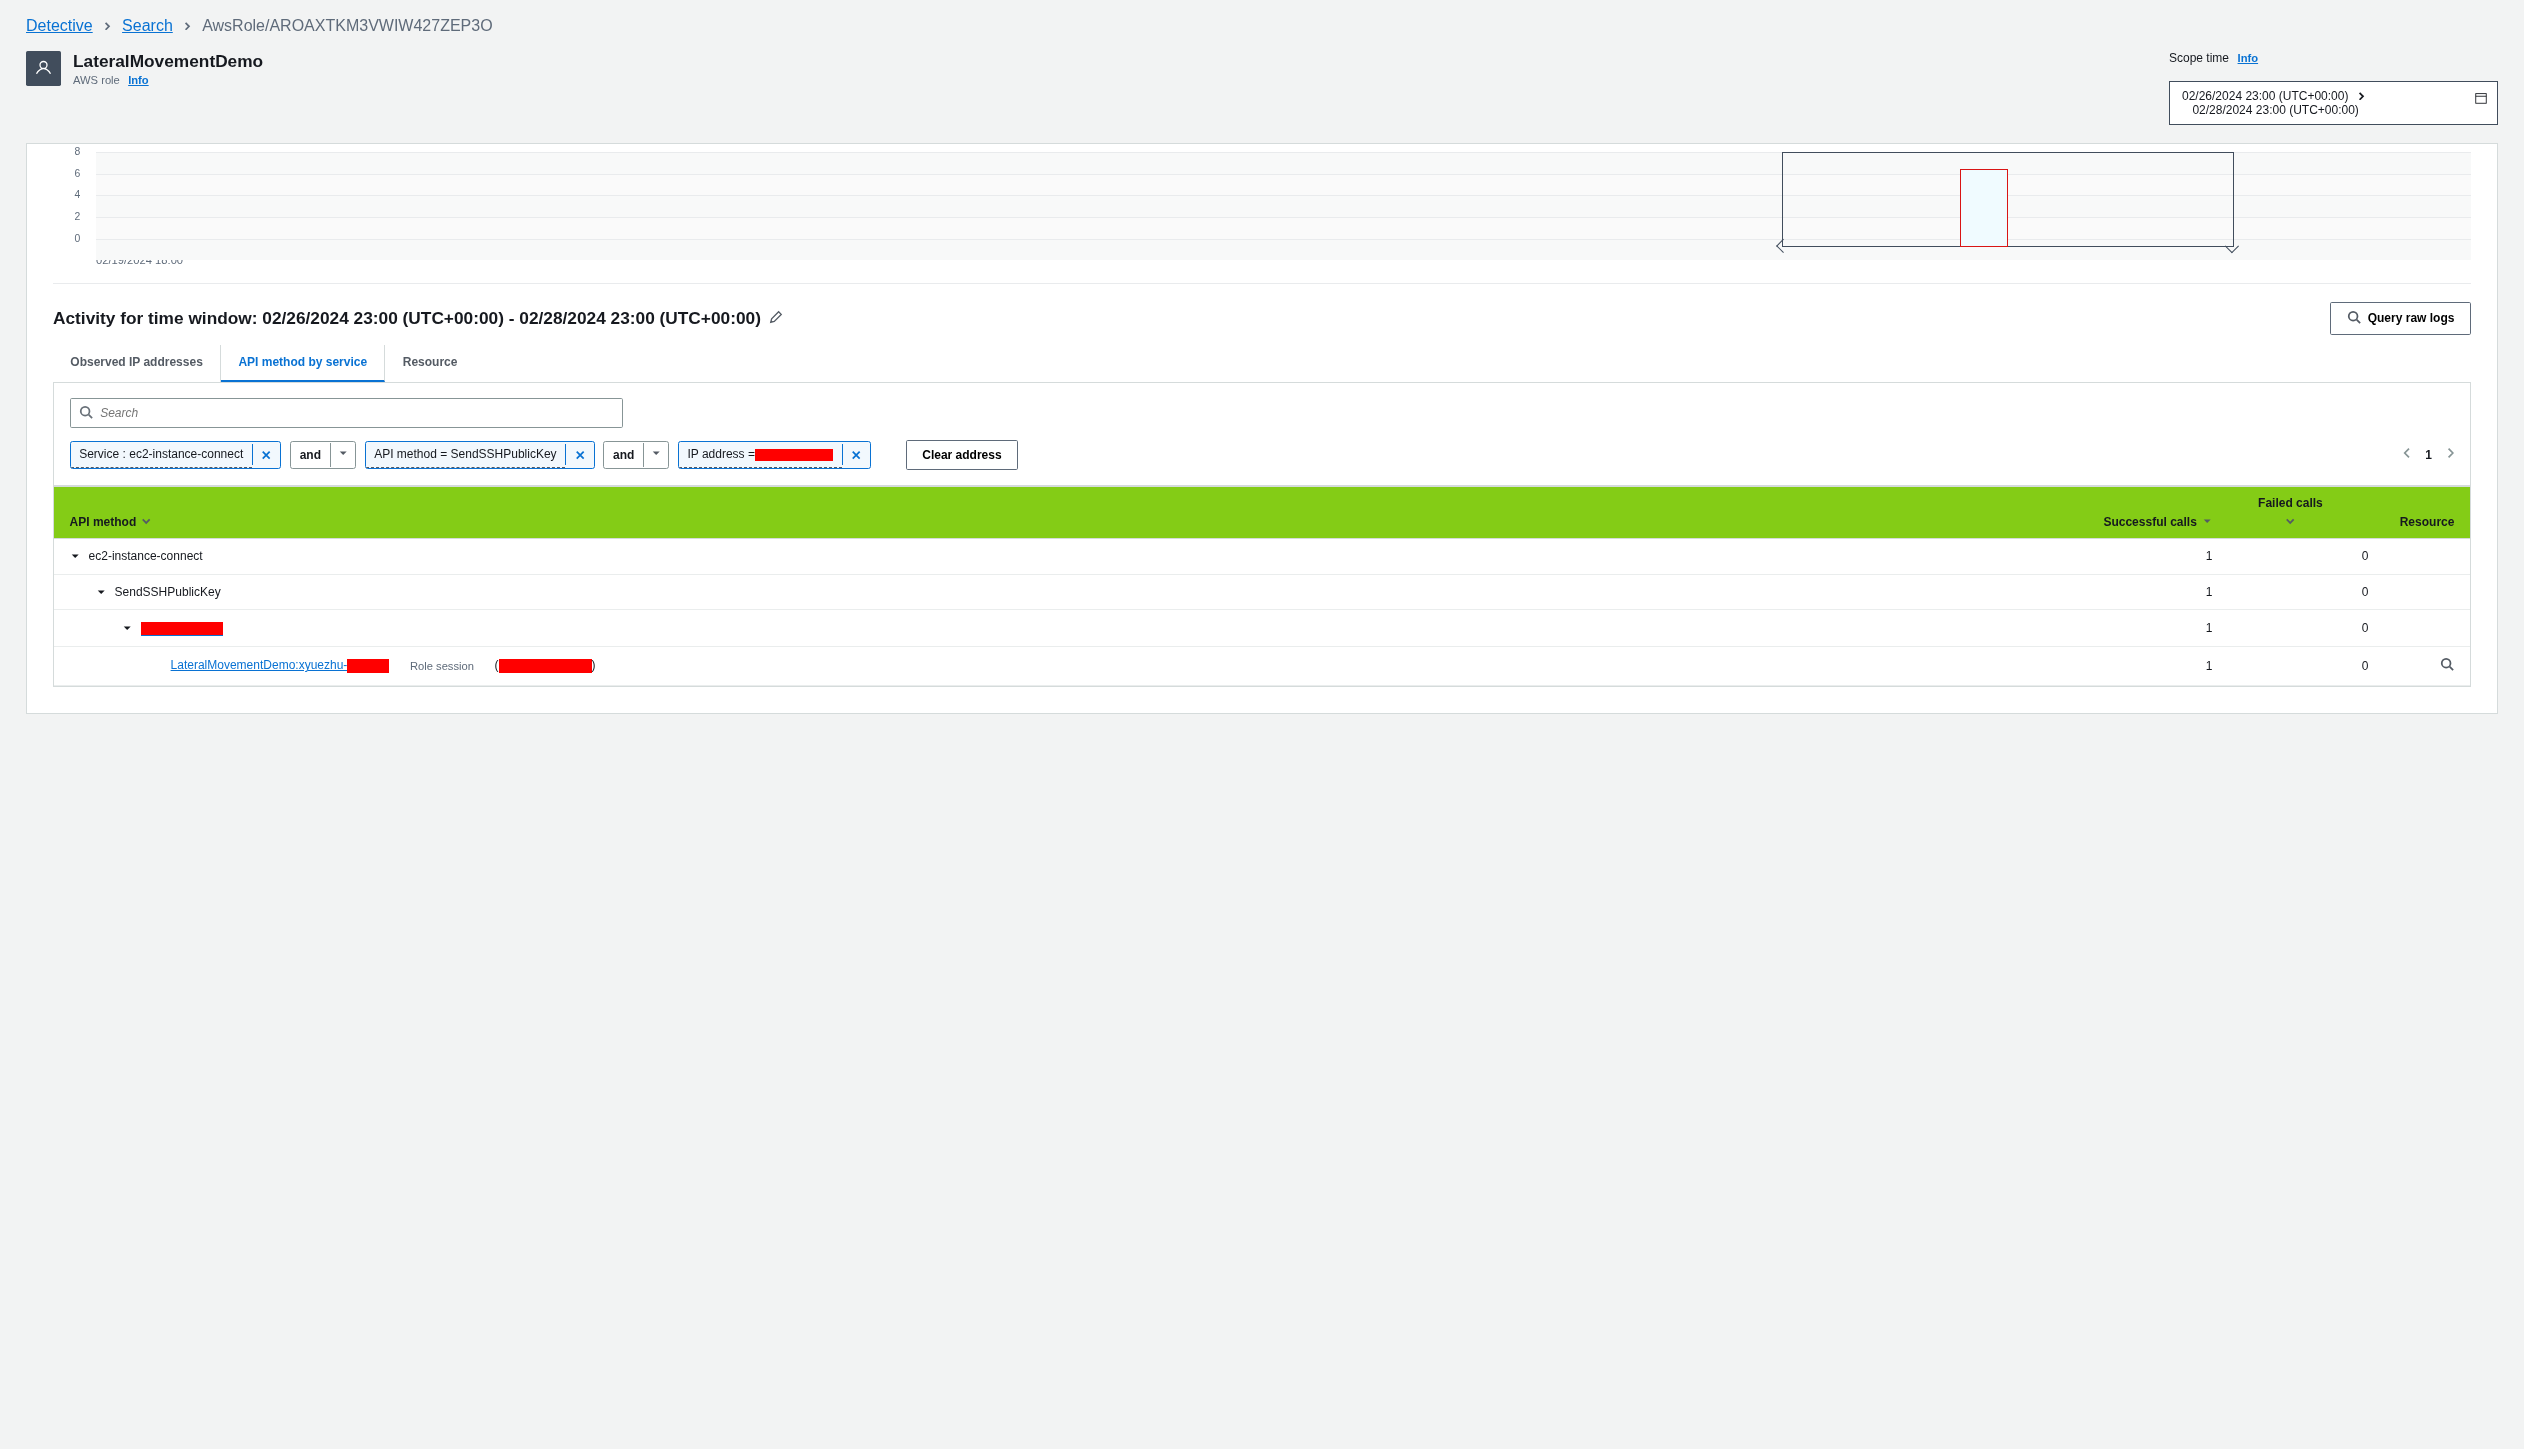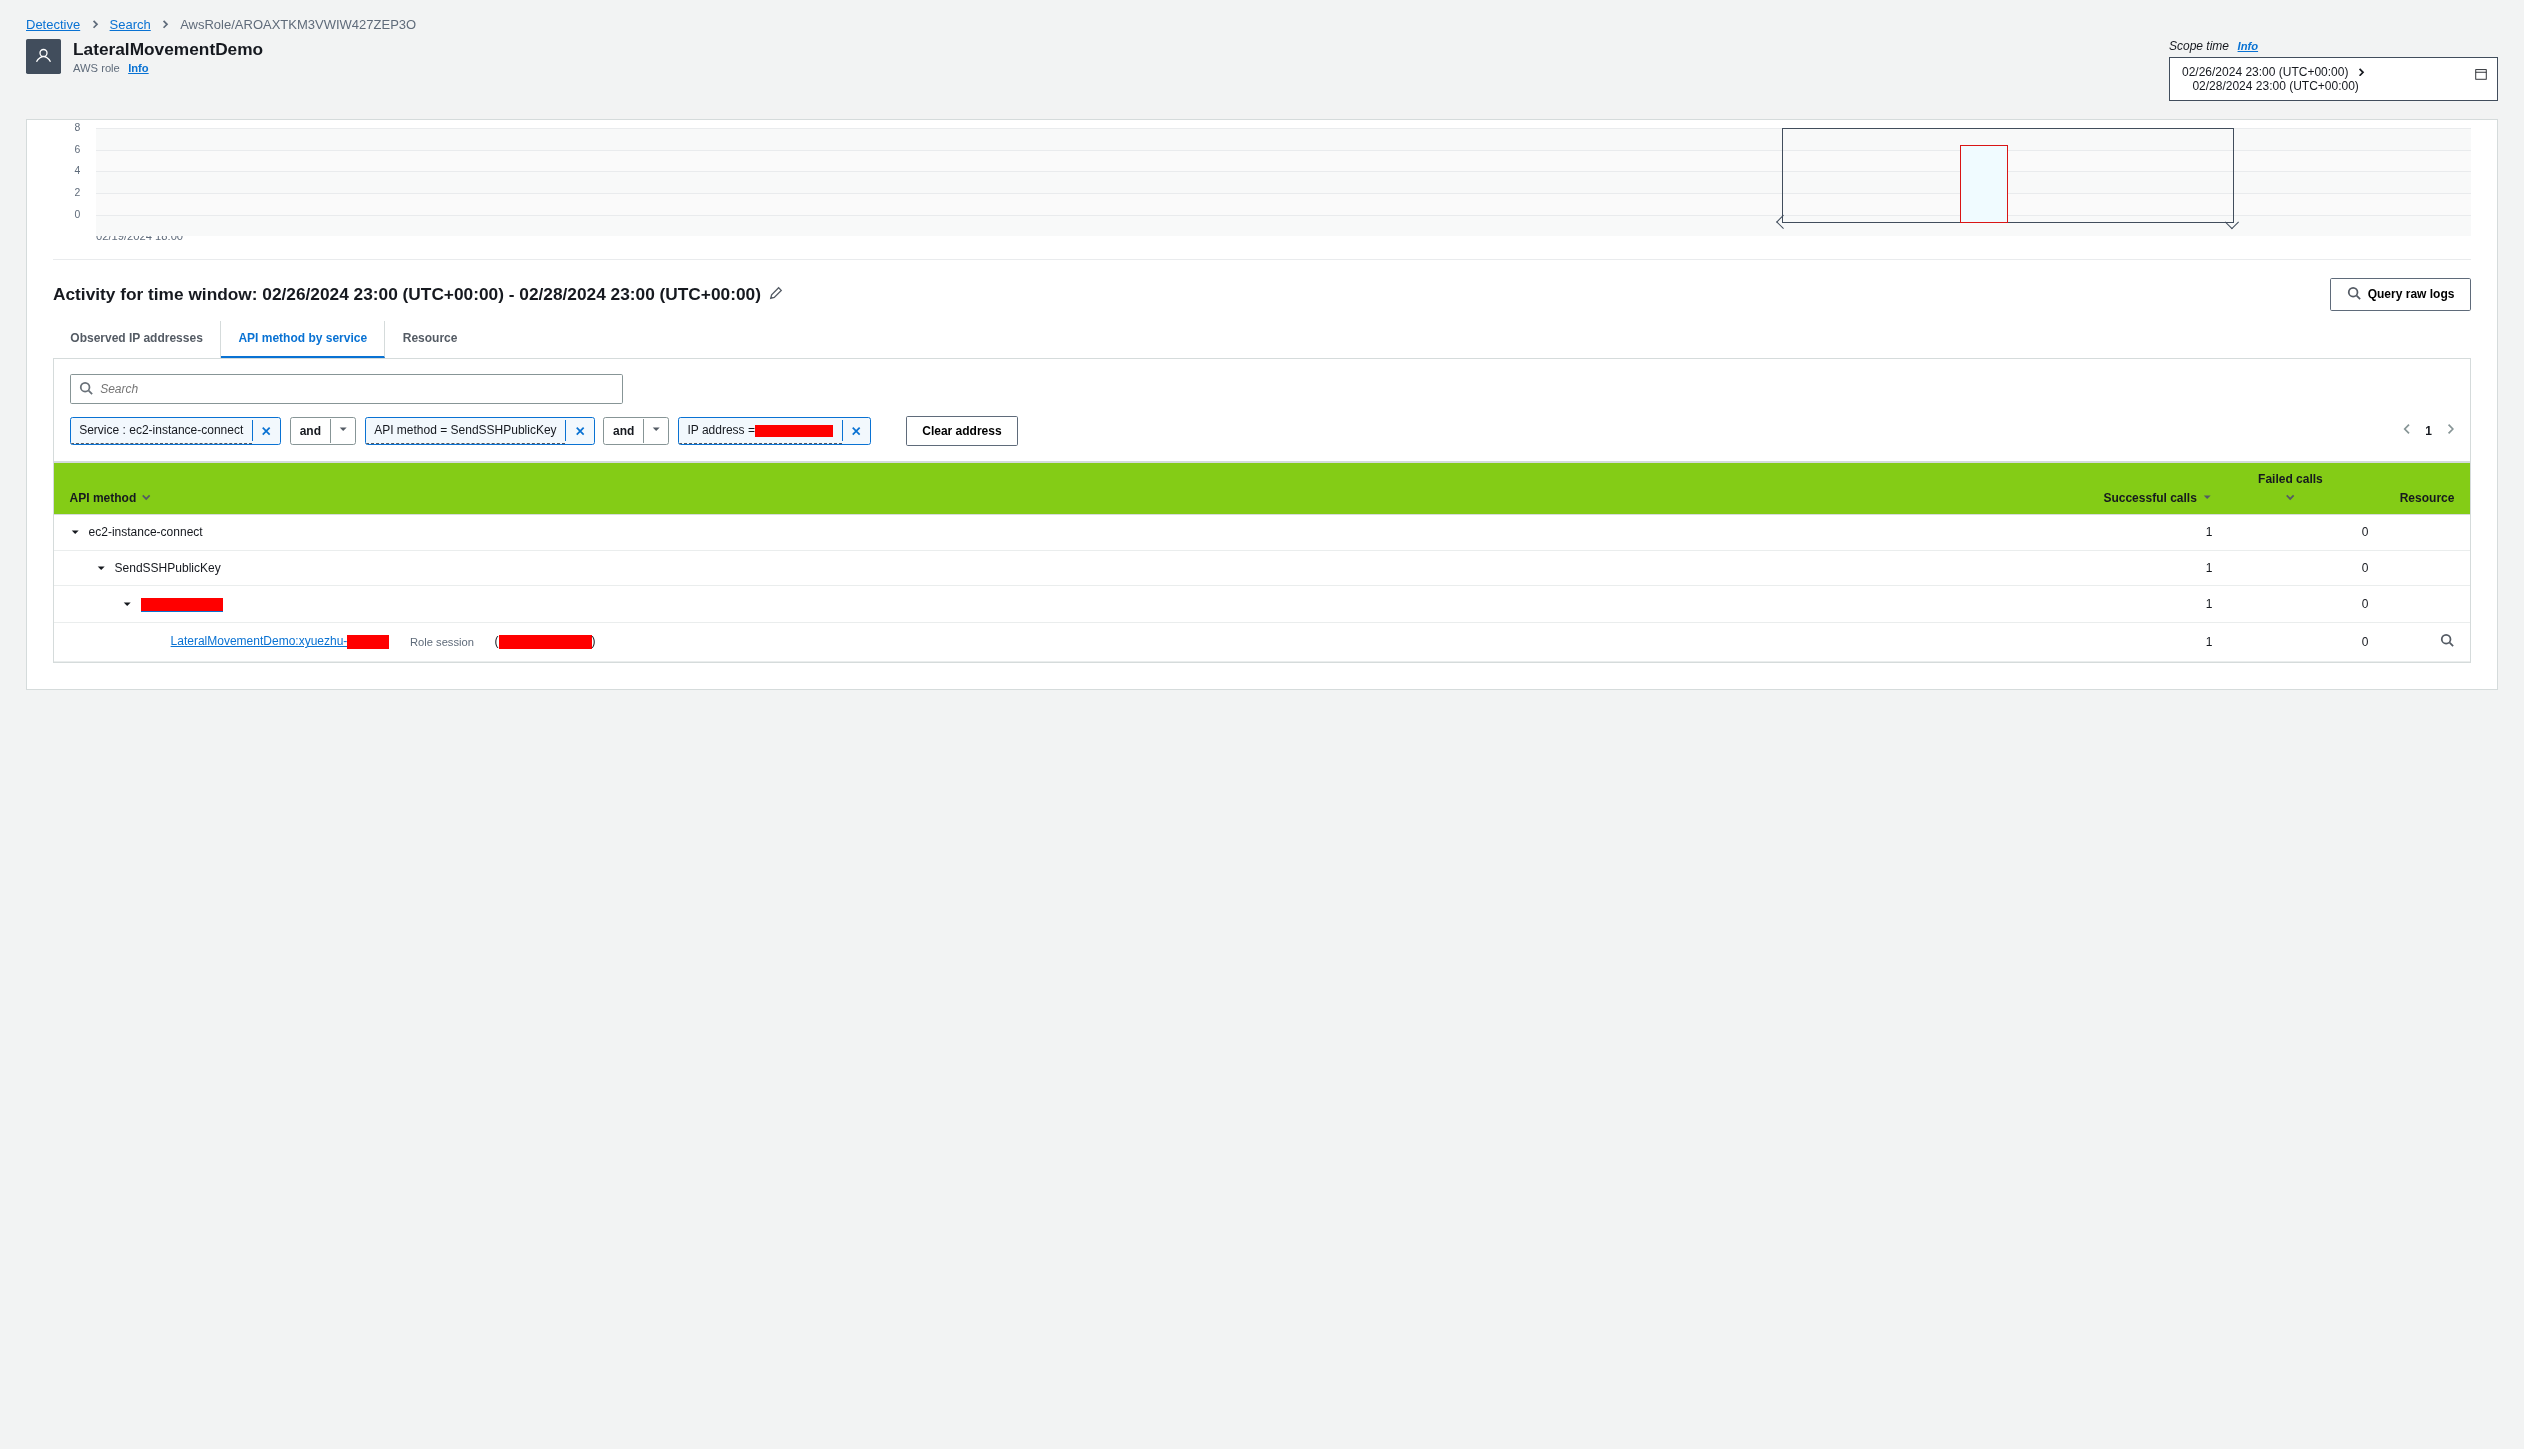--- a/index.html
+++ b/index.html
@@ -7,22 +7,22 @@
       font-family: "Amazon Ember", "Helvetica Neue", Arial, sans-serif;
       background: #f2f3f3;
       color: #16191f;
       font-size: 12px;
     }
     .page { padding: 17.3px 26px; }
     .breadcrumb {
       display: flex;
       align-items: center;
       gap: 10.4px;
-      margin-bottom: 7px;
-      font-size: 13px;
+      margin-bottom: 16px;
+      font-size: 16px;
     }
     .breadcrumb a { color: #0972d3; text-decoration: underline; }
     .breadcrumb-sep { color: #5f6b7a; font-size: 12px; }
     .breadcrumb-current { color: #5f6b7a; }
     .header-row {
       display: flex;
       justify-content: space-between;
       align-items: flex-start;
       margin-bottom: 17.3px;
     }
@@ -31,21 +31,21 @@
       width: 35px; height: 35px;
       background: #414d5c;
       display: flex; align-items: center; justify-content: center;
       border-radius: 1.7px;
     }
     .role-icon svg { width: 21px; height: 21px; fill: none; stroke: #fff; stroke-width: 1.5; }
     .title-block h1 { font-size: 17.3px; font-weight: 700; }
     .subtitle { color: #5f6b7a; font-size: 11.2px; margin-top: 1.7px; }
     .info-link { color: #0972d3; font-size: 11.2px; margin-left: 5.2px; font-weight: 600; }
     .scope-block { }
-    .scope-label { font-size: 12px; color: #16191f; margin-bottom: 4px; font-style: italic; }
+    .scope-label { font-size: 12px; color: #16191f; margin-bottom: 16px; }
     .scope-box {
       border: 1.7px solid #414d5c;
       background: #fff;
       padding: 7px 12px;
       min-width: 329px;
       position: relative;
     }
     .scope-range { display: flex; align-items: center; gap: 8.6px; font-size: 12px; }
     .scope-end { font-size: 12px; padding-left: 10.4px; }
     .calendar-icon { position: absolute; right: 8.6px; top: 8.6px; }

